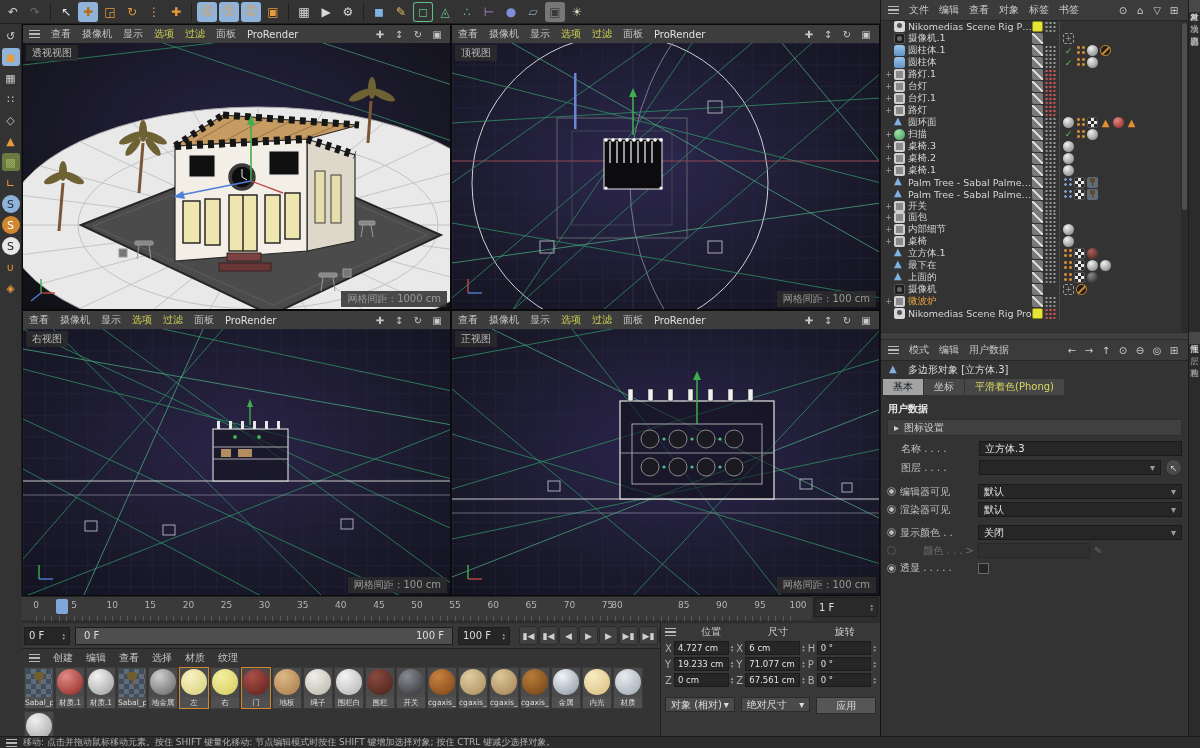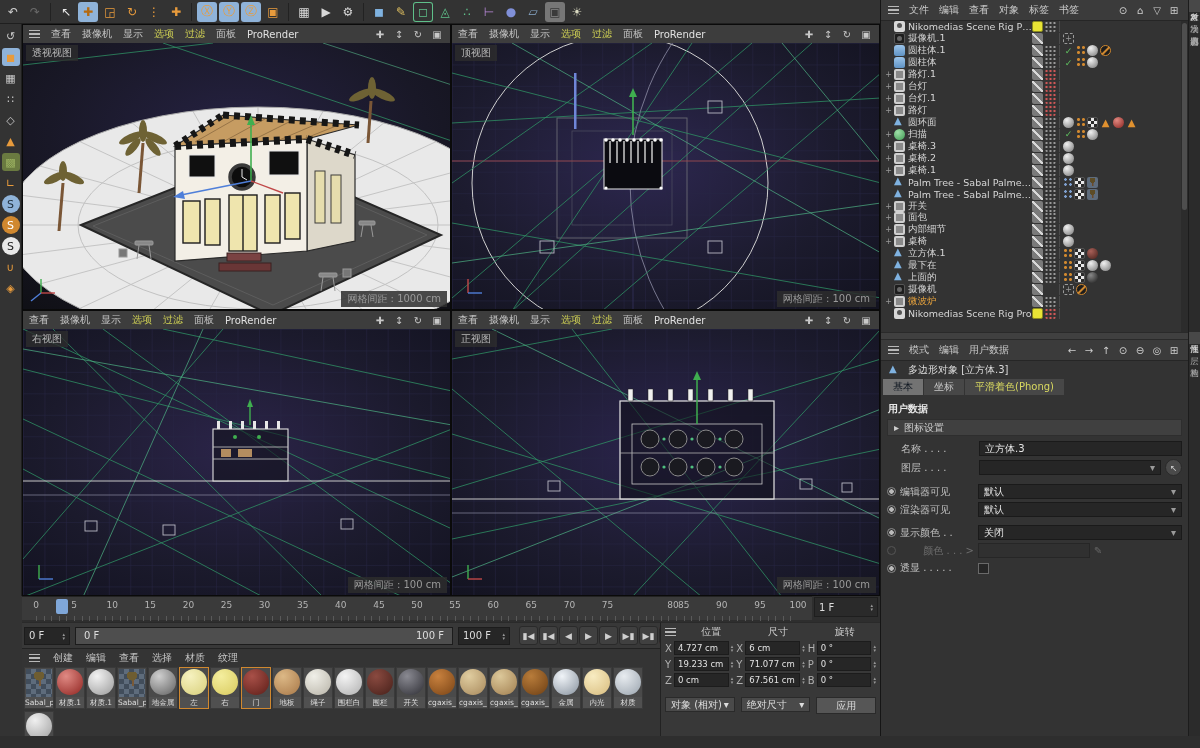--- a/index.html
+++ b/index.html
@@ -122,21 +122,21 @@
   .t-target{border:1px dashed #999;box-sizing:border-box;color:#999;font-size:8px;}
   .t-blank{visibility:hidden;}
   .tagsep{width:1px;height:11px;background:#4a4a4a;margin:0 1px;flex:0 0 auto;}
   .om-scroll{position:absolute;right:0;top:0;width:7px;height:100%;background:#2c2c2c;}
   .om-scroll::after{content:"";position:absolute;left:1px;top:2px;width:5px;height:60%;background:#4e4e4e;border-radius:3px;}
   #panel-divider{height:6px;background:#404040;border-top:1px solid #2a2a2a;border-bottom:1px solid #2a2a2a;}
   
   #am-title{display:flex;align-items:center;gap:5px;height:18px;padding:0 7px;color:#dcdcdc;}
   #am-tabs{display:flex;gap:1px;padding:0 2px;height:16px;}
   .am-tab{display:flex;align-items:center;justify-content:center;padding:0 10px;background:#474747;color:#c8c8c8;}
-  .am-tab.active{background:#737373;color:#0e1620;}
+  .am-tab.active{background:#a3a3a3;color:#0e1620;}
   .am-tab.phong{color:#d8d860;}
   #am-body{padding:3px 6px 0 6px;}
   .am-section{color:#e8e8e8;font-weight:bold;margin:4px 0 3px 1px;}
   .am-fold{height:15px;background:#404040;border:1px solid #2e2e2e;display:flex;align-items:center;
            gap:5px;padding:0 6px;color:#cfcfcf;margin-bottom:5px;}
   .am-row{display:flex;align-items:center;gap:4px;margin:3px 0;}
   .am-row .radio{width:9px;height:9px;border-radius:50%;border:1px solid #8a8a8a;box-sizing:border-box;
                  background:radial-gradient(circle,#bbb 2px,transparent 2.5px);flex:0 0 auto;}
   .am-row.dim{color:#777;text-align:right;} .am-row.dim .radio{border-color:#555;background:none;}
   .am-label{width:74px;flex:0 0 auto;color:#c0c0c0;overflow:hidden;white-space:nowrap;}
@@ -647,21 +647,21 @@
         <span class="tick" style="left: 242.6px;">30</span>
         <span class="tick" style="left: 280.7px;">35</span>
         <span class="tick" style="left: 318.8px;">40</span>
         <span class="tick" style="left: 356.9px;">45</span>
         <span class="tick" style="left: 395px;">50</span>
         <span class="tick" style="left: 433.1px;">55</span>
         <span class="tick" style="left: 471.2px;">60</span>
         <span class="tick" style="left: 509.3px;">65</span>
         <span class="tick" style="left: 547.4px;">70</span>
         <span class="tick" style="left: 585.5px;">75</span>
-        <span class="tick" style="left: 651px; text-align: right;">80</span>
+        <span class="tick" style="left: 595px; text-align: right;">80</span>
         <span class="tick" style="left: 661.7px;">85</span>
         <span class="tick" style="left: 699.8px;">90</span>
         <span class="tick" style="left: 737.9px;">95</span>
         <span class="tick" style="left: 776px;">100</span>
       </div>
     <div id="playhead"></div>
   </div>
   <div id="cur-frame">
     <span>1 F</span>
     <span class="spin">
@@ -1309,14 +1309,18 @@
       <div class="vtab active">对象</div>
       <div class="vtab">场次</div>
       <div class="vtab">内容浏览器</div>
     </div>
   <div class="side-strip" id="side-bottom" style="top:332px;height:404px">
       <div class="vtab active">属性</div>
       <div class="vtab">层</div>
       <div class="vtab">构造</div>
     </div>
 
+  <div id="status-bar">
+    <span class="burger"></span>
+    <span>移动: 点击并拖动鼠标移动元素。按住 SHIFT 键量化移动: 节点编辑模式时按住 SHIFT 键增加选择对象; 按住 CTRL 键减少选择对象。</span>
+  </div>
 
 </div>
 
 </body></html>

